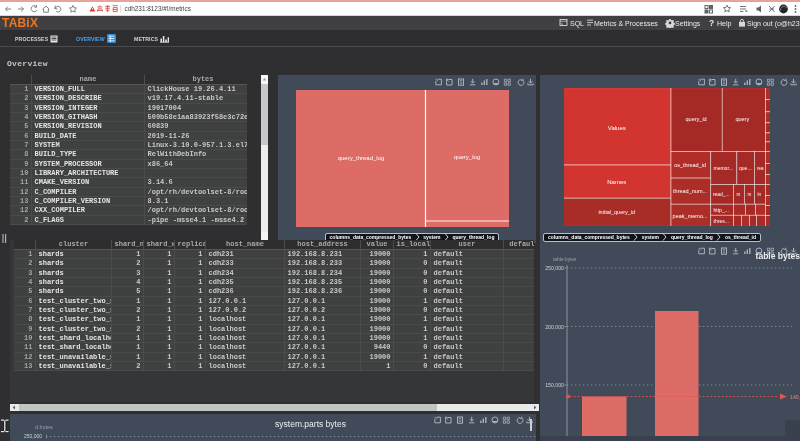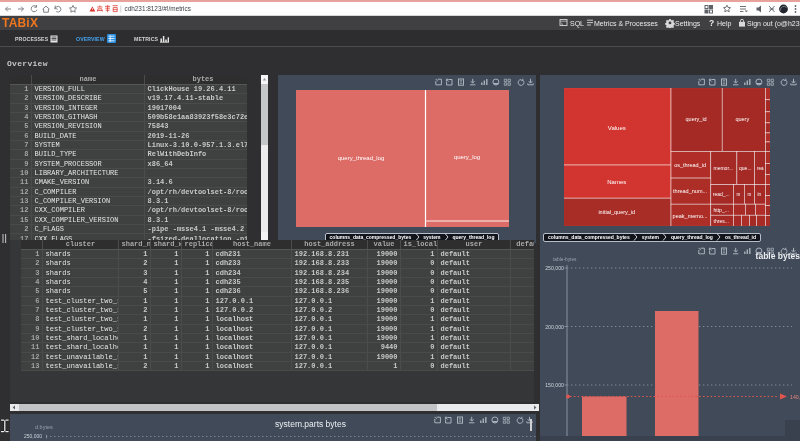--- a/index.html
+++ b/index.html
@@ -6,21 +6,21 @@
 body{position:relative;background:#2f2f31;font-family:"Liberation Sans",sans-serif}
 .abs{position:absolute}
 .panel{position:absolute;background:#404a59}
 .crumbbar{position:absolute;height:12px;display:flex;align-items:center;justify-content:center}
 .grp{display:flex;align-items:center;background:#12141c;border:1px solid #b8bfca;border-radius:2px;height:9px}
 .pill{color:#fff;font-size:5px;font-weight:bold;padding:0 3.5px;line-height:8px;white-space:nowrap}
 table.grid{position:absolute;border-collapse:collapse;table-layout:fixed;font-family:"Liberation Mono",monospace;font-size:7px;color:#c9c9c9;background:#3f4040}
 table.grid td{height:9.35px;padding:0 2px 0 3px;border-right:1px solid #4c4c4d;border-bottom:1px solid #4a4a4b;white-space:nowrap;overflow:hidden;font-weight:bold}
 table.grid tr.h td{background:#2e2e2f;color:#a9a9a9;text-align:center;font-weight:bold;border-bottom:1px solid #565656}
 table.grid td.num{text-align:right;color:#a5a5a5}
-table.grid td.n{font-weight:normal;color:#e5e5e5}
+table.grid td.n{font-weight:bold;color:#e5e5e5}
 table.grid td.r{text-align:right}
 .ticklab{position:absolute;font-size:5px;color:#ccd2da}
 </style></head>
 <body>
 
 <svg width="0" height="0" style="position:absolute">
 <defs>
 <g id="tbar" stroke="#a9b1bb" fill="none" stroke-width="1">
   <path d="M2.6 1.2 H6.4 V6.8 H0.8 V3 M0.6 0.9 L2.9 3.2"></path>
   <path d="M13.4 1.5 H17 V7 H11.6 V3.3 M11.4 1.2 L13.8 3.6 M11.4 1.2 h1.8 M11.4 1.2 v1.8"></path>
@@ -148,21 +148,21 @@
           <td>19017004</td>
         </tr>
 <tr>
           <td class="num">4</td>
           <td class="n">VERSION_GITHASH</td>
           <td>509b58e1aa83923f58e3c72e5434</td>
         </tr>
 <tr>
           <td class="num">5</td>
           <td class="n">VERSION_REVISION</td>
-          <td>75843</td>
+          <td>60839</td>
         </tr>
 <tr>
           <td class="num">6</td>
           <td class="n">BUILD_DATE</td>
           <td>2019-11-26</td>
         </tr>
 <tr>
           <td class="num">7</td>
           <td class="n">SYSTEM</td>
           <td>Linux-3.10.0-957.1.3.el7.x86</td>
@@ -196,33 +196,23 @@
           <td class="num">13</td>
           <td class="n">C_COMPILER_VERSION</td>
           <td>8.3.1</td>
         </tr>
 <tr>
           <td class="num">12</td>
           <td class="n">CXX_COMPILER</td>
           <td>/opt/rh/devtoolset-8/root/us</td>
         </tr>
 <tr>
-          <td class="num">15</td>
-          <td class="n">CXX_COMPILER_VERSION</td>
-          <td>8.3.1</td>
-        </tr>
-<tr>
           <td class="num">2</td>
           <td class="n">C_FLAGS</td>
           <td>-pipe -msse4.1 -msse4.2 -mpo</td>
-        </tr>
-<tr>
-          <td class="num">17</td>
-          <td class="n">CXX_FLAGS</td>
-          <td>-fsized-deallocation -pipe</td>
         </tr>
 </tbody>
     </table>
 </div>
 
 <div class="abs" style="left:261px;top:75px;width:7px;height:165px;background:#ededee"></div>
 <div class="abs" style="left:261px;top:75px;width:7px;height:9px;background:#f6f6f6"></div>
 <svg class="abs" style="left:261px;top:75px" width="7" height="9">
     <path d="M3.5 3 L5.3 5.5 H1.7 z" fill="#9a9a9a"></path>
   </svg>
@@ -333,21 +323,21 @@
       </svg>
  <span class="pill">query_thread_log</span>
       <svg width="5" height="8">
         <path d="M1 0.5 L4 4 L1 7.5" stroke="#dfe3e9" stroke-width="0.9" fill="none"></path>
       </svg>
  <span class="pill">os_thread_id</span>
  </span>
 </div>
 
 <div class="abs" style="left:10px;top:240px;width:524px;height:162px;background:#353637;overflow:hidden">
-<table class="grid" style="left:11px;top:0;width:530px">
+<table class="grid" style="left:4px;top:0;width:530px">
 <colgroup>
         <col style="width:21px">
         <col style="width:76px">
         <col style="width:32px">
         <col style="width:31px">
         <col style="width:31px">
         <col style="width:79px">
         <col style="width:76px">
         <col style="width:33px">
         <col style="width:37px">

